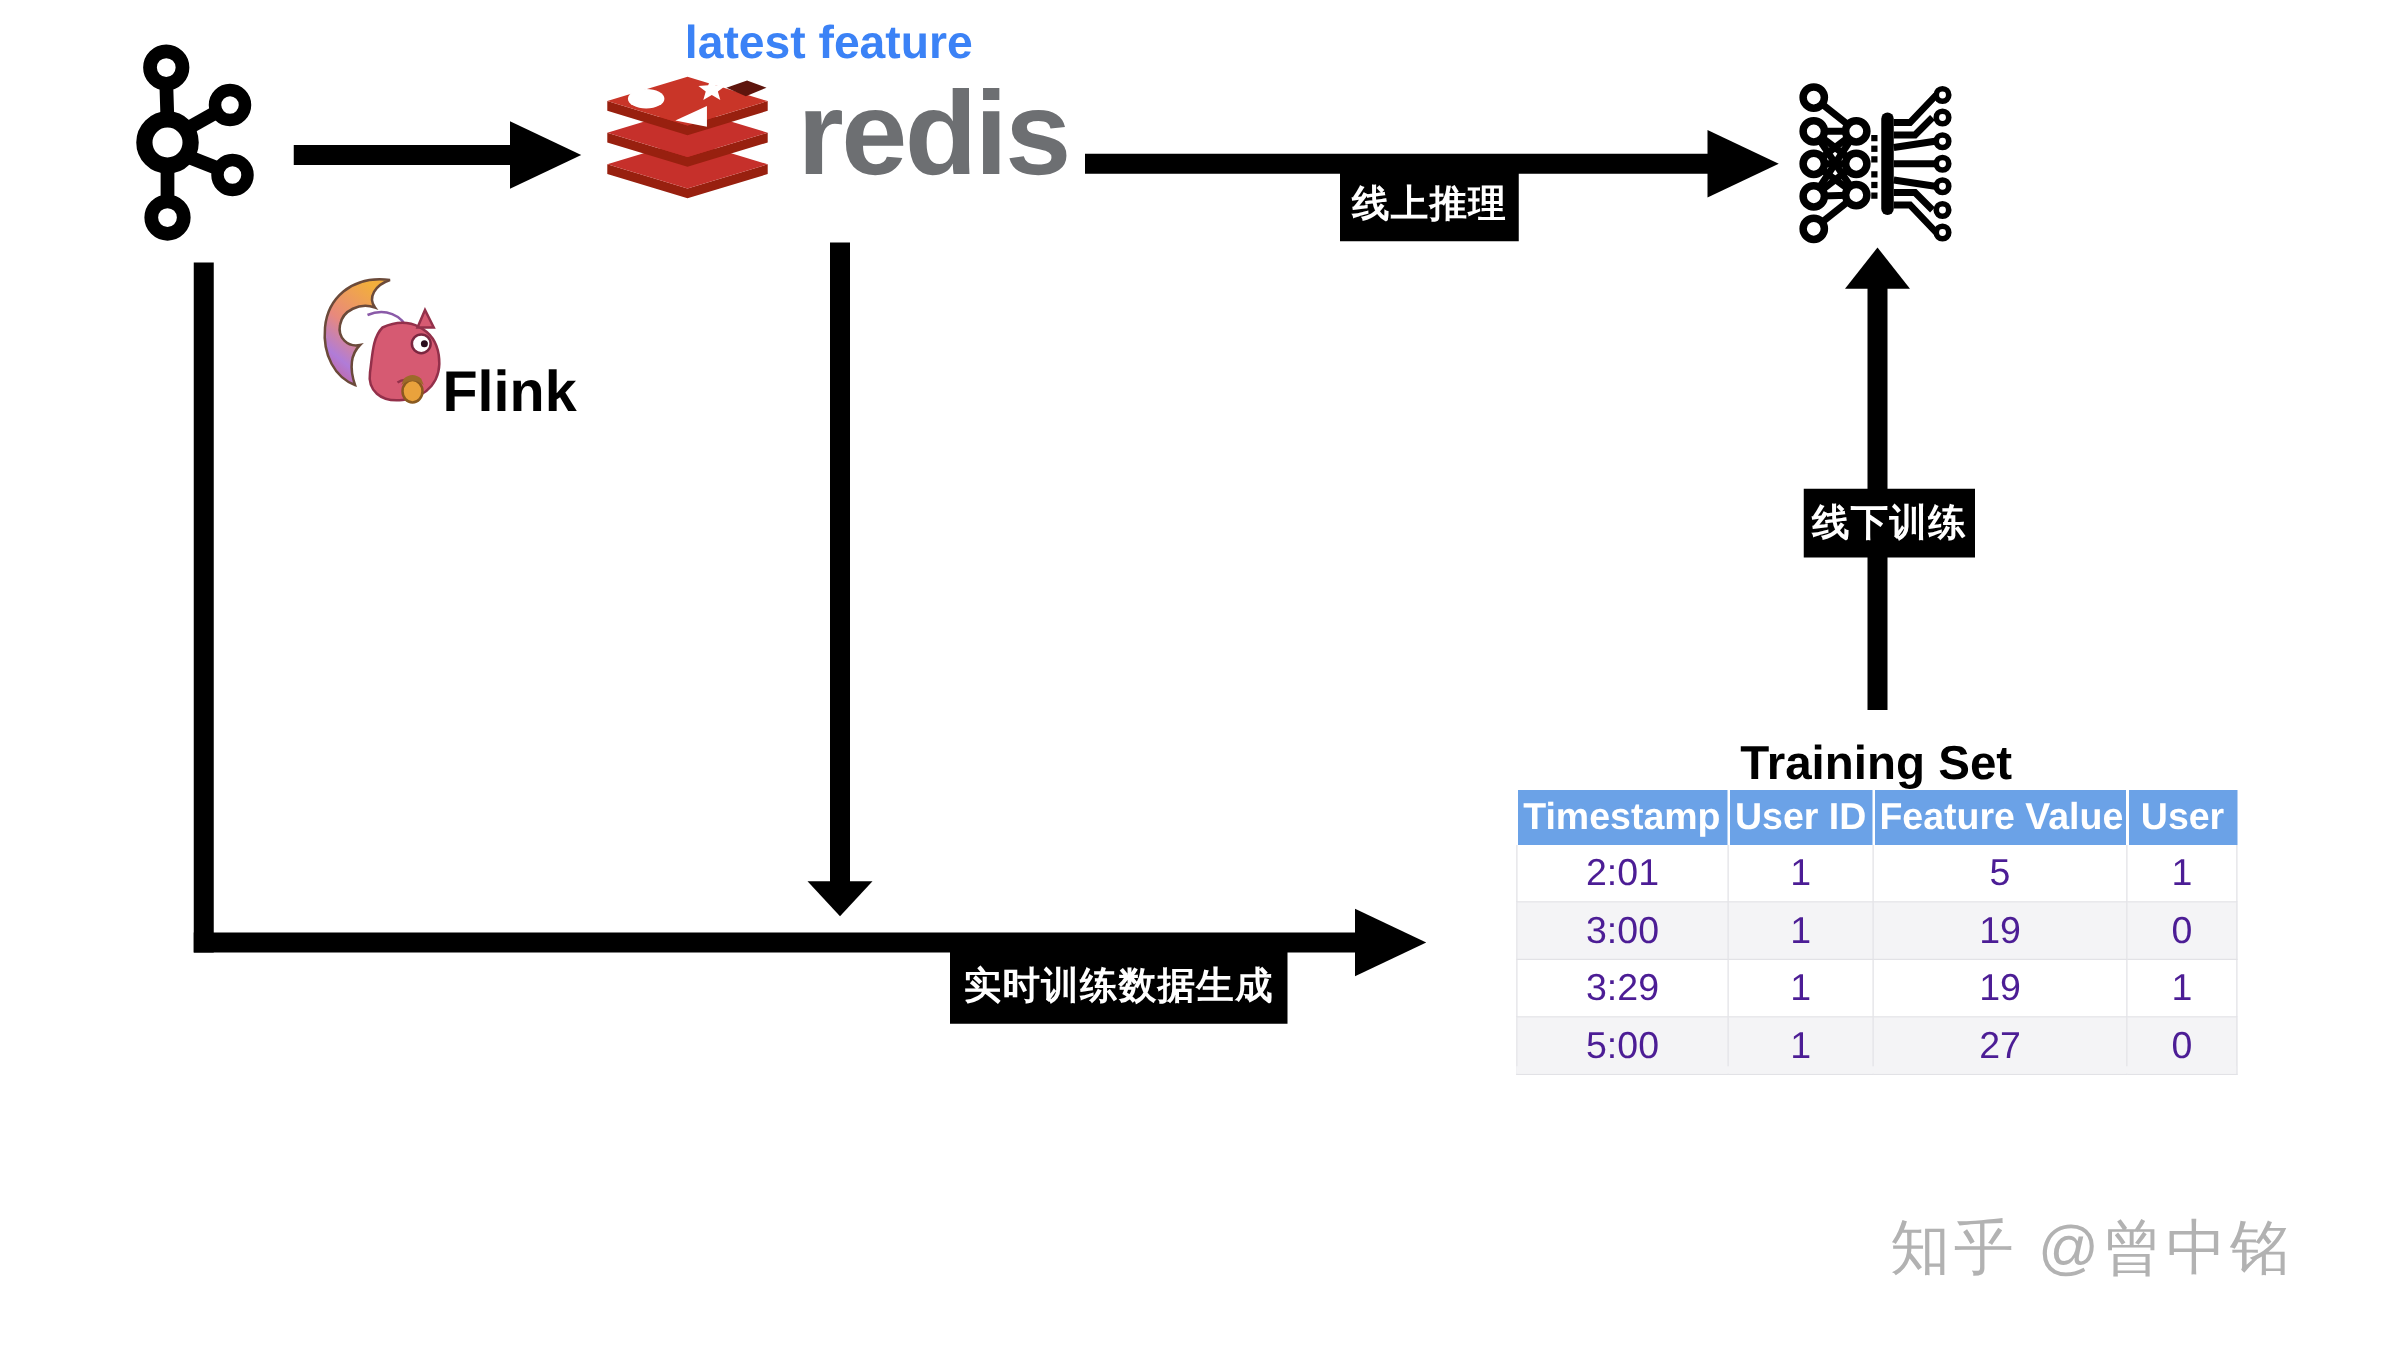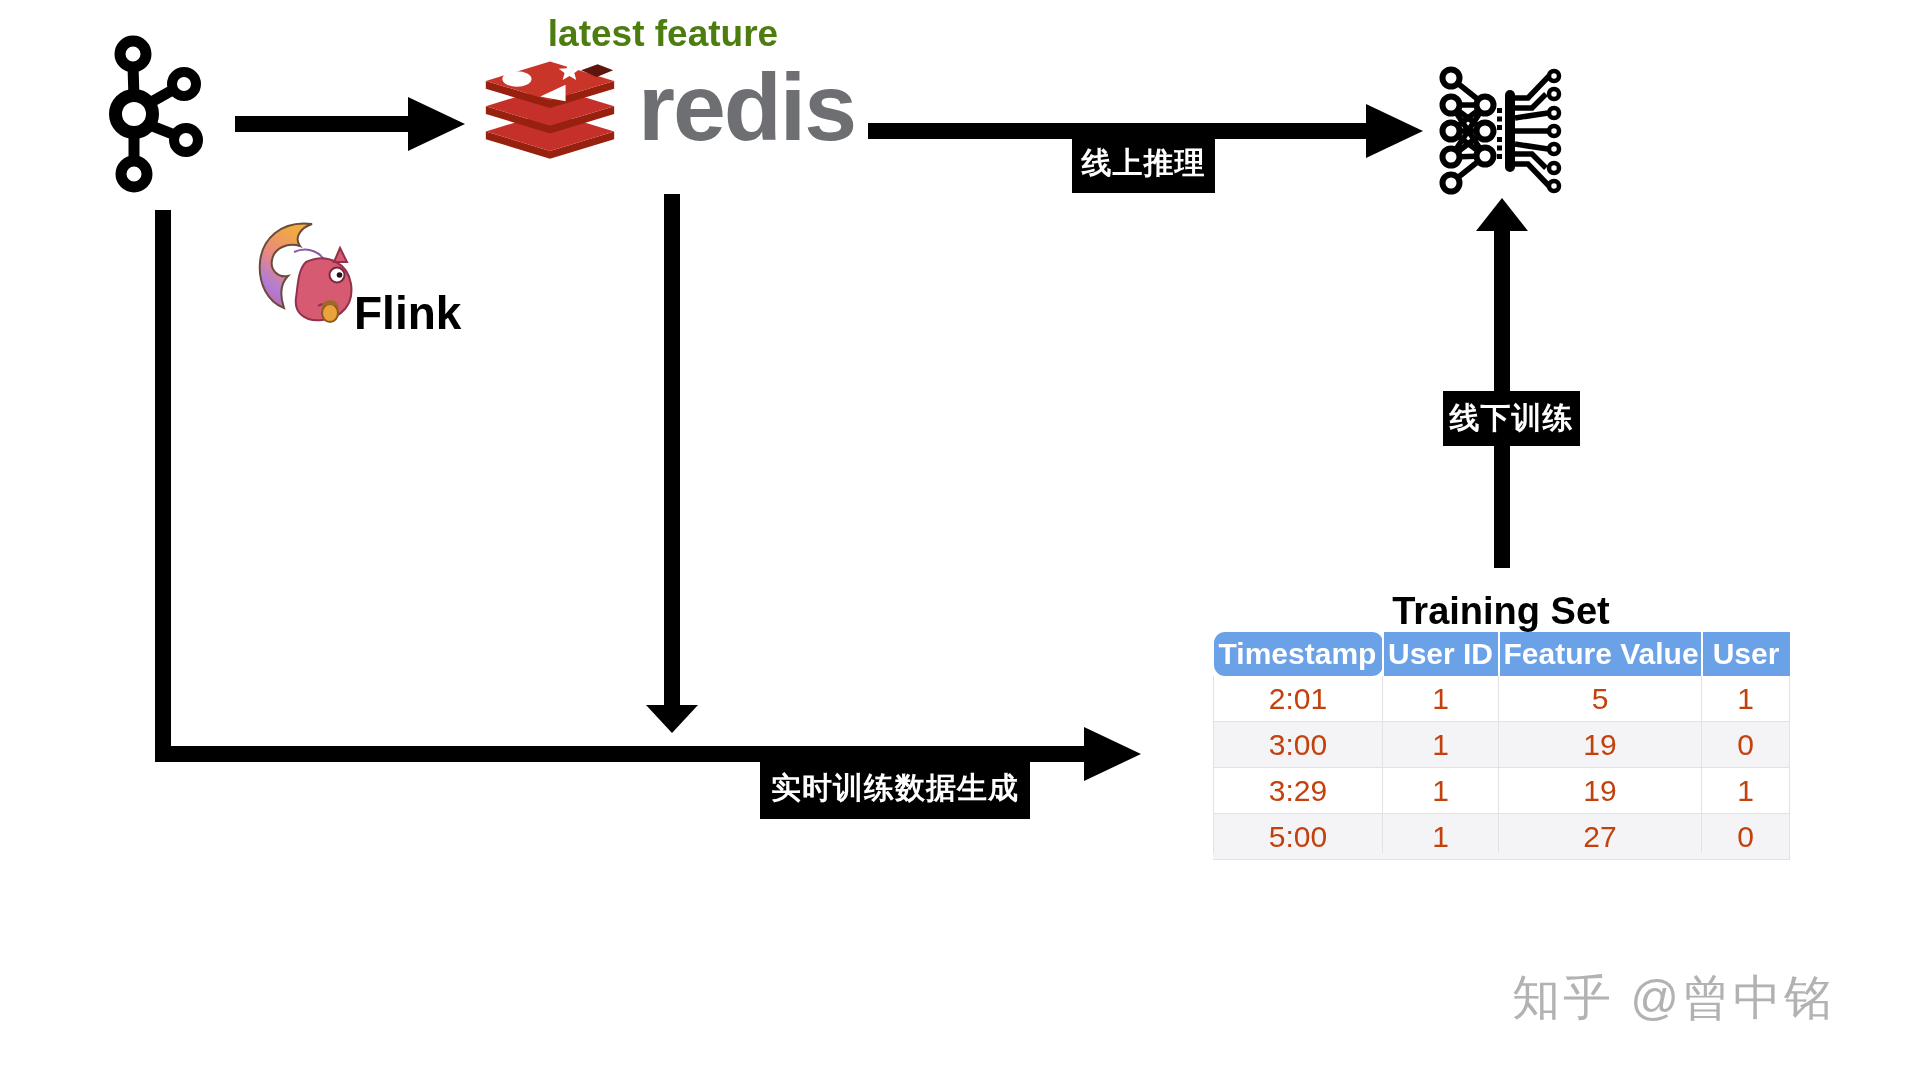--- a/index.html
+++ b/index.html
@@ -15,31 +15,31 @@
   .ah-up{position:absolute;width:0;height:0;border-left:26px solid transparent;
          border-right:26px solid transparent;border-bottom:33px solid #000;}
   
   .edge-label{position:absolute;background:#000;color:#fff;display:flex;align-items:center;
               justify-content:center;font-weight:700;font-size:30px;letter-spacing:1px;margin-top:34px;}
   
   #training-table-wrap{position:absolute;left:1213px;top:632px;width:576px;}
   table.tset{border-collapse:collapse;table-layout:fixed;width:576px;font-size:30px;}
   table.tset th{background:#6ba2e7;color:#fff;font-weight:700;height:44px;padding:0 4px;
                 border-left:2px solid #fff;text-align:center;overflow:hidden;white-space:nowrap;}
-  table.tset th:first-child{border-left:none;border-radius:11px;}
-  table.tset td{height:43px;text-align:center;color:#c2410c;background:#fff;
+  table.tset th:first-child{border-left:none;}
+  table.tset td{height:43px;text-align:center;color:#4c1d95;background:#fff;
                 border:1px solid #e2e2e6;border-top:none;font-weight:400;}
   table.tset tr.alt td{background:#f4f4f6;}
   .tbl-bottom-strip{position:absolute;left:1213px;top:853px;width:576px;height:6px;background:#f4f4f6;}
   #training-title{position:absolute;left:1213px;top:590px;width:576px;text-align:center;
                   font-size:38px;font-weight:700;color:#000;}
   #redis-wordmark{position:absolute;left:638px;top:60px;font-size:95px;font-weight:700;
                   color:#6d6f72;letter-spacing:-2px;line-height:1;}
   #latest-feature{position:absolute;left:480px;top:13px;width:366px;text-align:center;
-                  font-size:37px;font-weight:700;color:#4d7c0f;}
+                  font-size:37px;font-weight:700;color:#3b82f6;}
   #flink-label{position:absolute;left:354px;top:286px;font-size:46px;font-weight:700;color:#000;}
   #watermark{position:absolute;left:1512px;top:966px;font-size:48px;color:#b2b2b2;
              letter-spacing:3px;white-space:nowrap;}
 </style>
 </head>
 <body>
 
 <div id="canvas">
 
   <svg class="abs" style="left:100px;top:28px;" width="110" height="170" viewBox="0 0 110 170">

